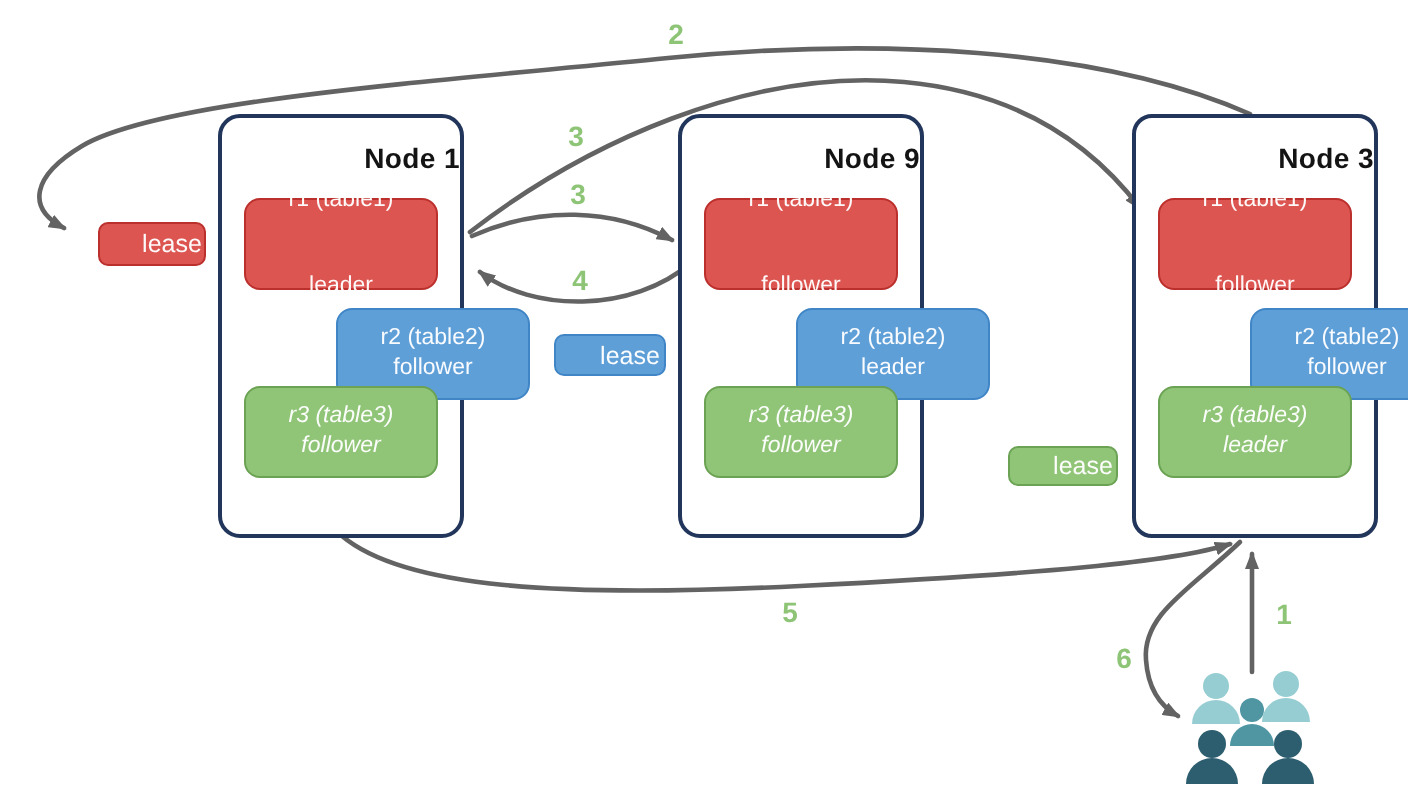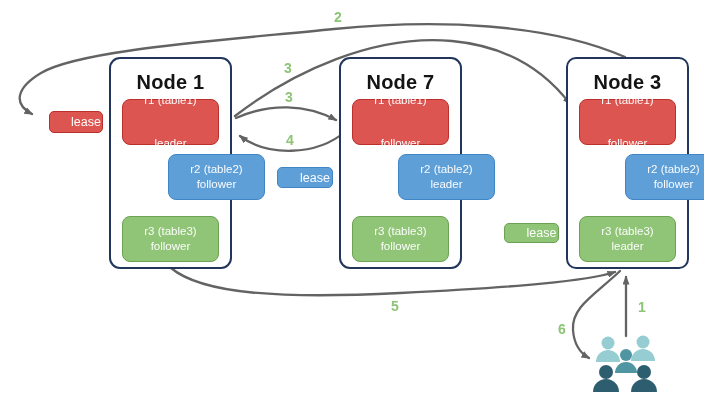--- a/index.html
+++ b/index.html
@@ -14,28 +14,28 @@
   html,body{margin:0;padding:0;background:#ffffff;}
   body{font-family:"Liberation Sans", sans-serif;}
   .canvas{position:relative;width:704px;height:405px;background:#fff;overflow:hidden;}
   .canvas svg.overlay{position:absolute;left:0;top:0;width:704px;height:405px;pointer-events:none;}
 
   .node{position:absolute;box-sizing:border-box;width:123px;height:212px;
         background:#fff;border:2px solid var(--node-border);border-radius:11px;}
   .node-1{left:109px;top:57px;}
   .node-2{left:339px;top:57px;}
   .node-3{left:566px;top:57px;border-radius:10px;}
-  .node-title{position:absolute;left:0;top:12px;width:100%;text-align:center;
-        font-size:20px;font-weight:bold;color:#141414;letter-spacing:.2px;}
+  .node-title{position:absolute;left:0;top:12px;width:100%;text-align:right;
+        font-size:14px;font-weight:bold;color:#141414;letter-spacing:.2px;}
   .replica{position:absolute;box-sizing:border-box;left:11px;width:97px;height:46px;
         border-radius:8px;display:flex;flex-direction:column;align-items:center;justify-content:center;
         color:rgba(255,255,255,.96);font-size:11.5px;line-height:1.32;text-align:center;}
   .replica.rowa{top:40px;}
   .replica.rowb{top:95px;}
-  .replica.rowc{top:157px;}
+  .replica.rowc{top:134px;font-style:italic;}
   .replica.red{background:var(--red);border:1.5px solid var(--red-border);gap:28px;}
   .replica.blue{background:var(--blue);border:1.5px solid var(--blue-border);margin-left:46px;}
   .replica.green{background:var(--green);border:1.5px solid var(--green-border);}
 
   .lease{position:absolute;box-sizing:border-box;border-radius:5px;
         display:flex;align-items:center;justify-content:center;
         color:rgba(255,255,255,.97);font-size:12.5px;padding-left:20px;}
   .lease.red{left:49px;top:111px;width:54px;height:22px;background:var(--red);border:1.5px solid var(--red-border);}
   .lease.blue{left:277px;top:167px;width:56px;height:21px;background:var(--blue);border:1.5px solid var(--blue-border);}
   .lease.green{left:504px;top:223px;width:55px;height:20px;background:var(--green);border:1.5px solid var(--green-border);}
@@ -93,21 +93,21 @@
       <span>r2 (table2)</span>
       <span>follower</span>
     </div>
     <div class="replica green rowc">
       <span>r3 (table3)</span>
       <span>follower</span>
     </div>
   </div>
 
   <div class="node node-2">
-    <div class="node-title">Node 7</div>
+    <div class="node-title">Node 9</div>
     <div class="replica red rowa">
       <span>r1 (table1)</span>
       <span>follower</span>
     </div>
     <div class="replica blue rowb">
       <span>r2 (table2)</span>
       <span>leader</span>
     </div>
     <div class="replica green rowc">
       <span>r3 (table3)</span>

